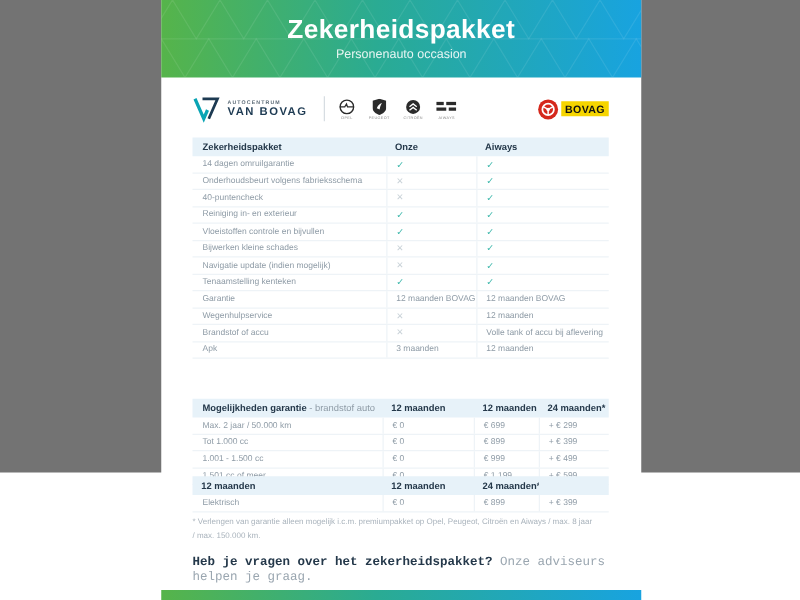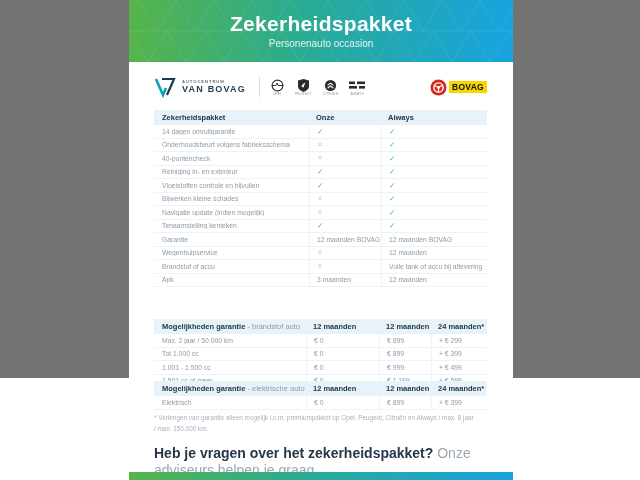--- a/index.html
+++ b/index.html
@@ -44,21 +44,21 @@
   .cell{padding-left:7px;white-space:nowrap;overflow:hidden;}
   .cell.lbl{padding-left:8px;}
   .trow .cell:not(.lbl){border-left:1px solid #eef3f7;height:100%;display:flex;align-items:center;}
   .thead .cell:not(.lbl){padding-left:7px;}
   .check{color:#3eb8ac;font-size:7.5px;font-weight:700;}
   .cross{color:#c9d2d8;font-size:7px;}
   .title-rest{font-weight:400;color:#8e9ba6;}
 
   
   .footnote{position:absolute;left:25px;top:412px;width:320px;font-size:6.4px;line-height:1.75;color:#a9b3bc;}
-  .footer-q{position:absolute;left:25px;top:445px;width:333px;font-size:14px;line-height:1.2;}
+  .footer-q{position:absolute;left:25px;top:445px;width:333px;font-size:10px;line-height:1.2;font-family:Liberation Mono, monospace;}
   .fq-bold{font-weight:700;color:#24384a;}
   .fq-rest{color:#9aa6b0;}
   .bottom-bar{position:absolute;left:0;bottom:0;width:100%;height:8px;
     background:linear-gradient(90deg,#56b44a 0%,#2aab93 45%,#18a3e0 100%);}
 </style>
 </head>
 <body>
 
 <div class="canvas">
   <div class="page">
@@ -232,21 +232,20 @@
             <div class="cell lbl">1.501 cc of meer</div>
             <div class="cell">€ 0</div>
             <div class="cell">€ 1.199</div>
             <div class="cell">+ € 599</div>
           </div>
         </div>
     </div>
 
     <div class="tbl t3">
       <div class="thead">
-        <div class="cell lbl"><span>Mogelijkheden garantie</span><span class="title-rest"> - elektrische auto</span></div>
         <div class="cell">12 maanden</div>
         <div class="cell">12 maanden</div>
         <div class="cell">24 maanden*</div>
       </div>
       <div id="t3body">
           <div class="trow">
             <div class="cell lbl">Elektrisch</div>
             <div class="cell">€ 0</div>
             <div class="cell">€ 899</div>
             <div class="cell">+ € 399</div>

